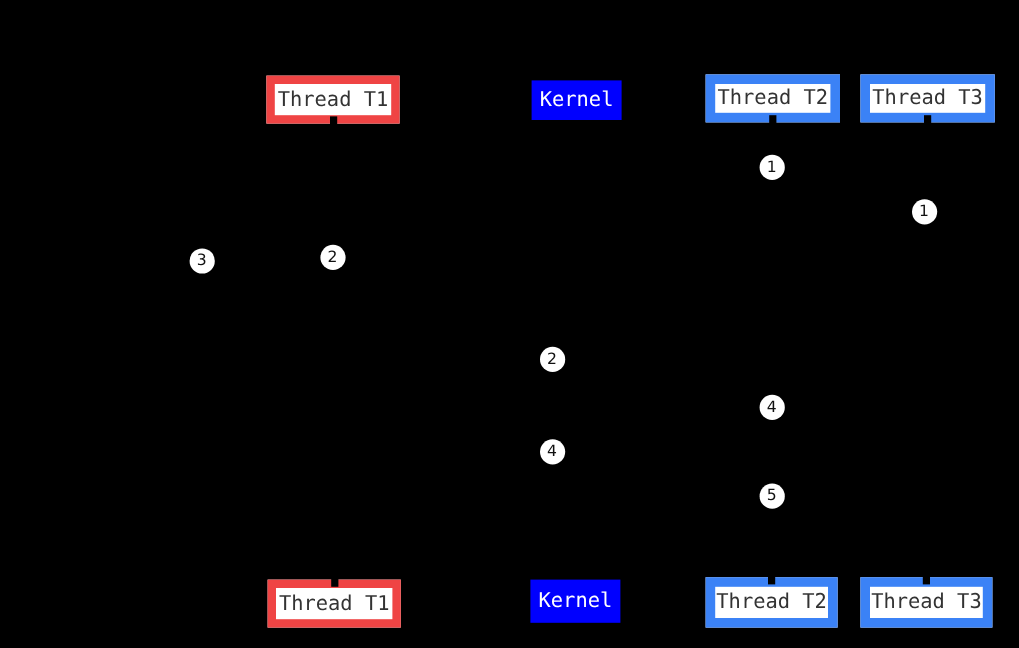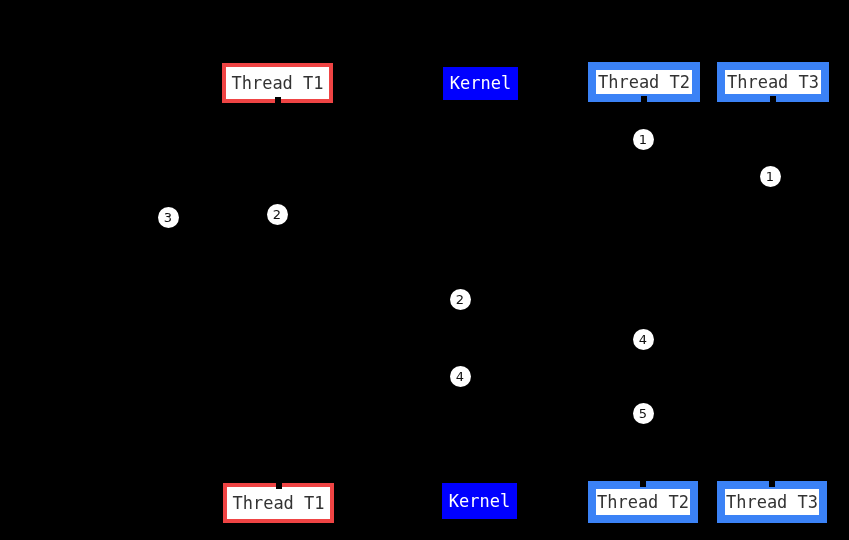--- a/index.html
+++ b/index.html
@@ -11,21 +11,21 @@
     font-family:"DejaVu Sans Mono","Liberation Mono",monospace;
   }
   .node{
     position:absolute;
     box-sizing:border-box;
     background:#ffffff;
     display:flex;
     align-items:center;
     justify-content:center;
   }
-  .node.red-outline{border:4px solid #ef4444;}
+  .node.red-outline{border:7px solid #ef4444;}
   .node.blue-outline{border:8px solid #3b82f6;}
   .node.blue-solid{background:#0000ff;border:none;margin-left:20px;}
   .node-label{
     color:#333333;
     font-size:17px;
     white-space:pre;
     line-height:1;
   }
   .node.blue-solid .node-label{color:#ffffff;}
   .notch{

